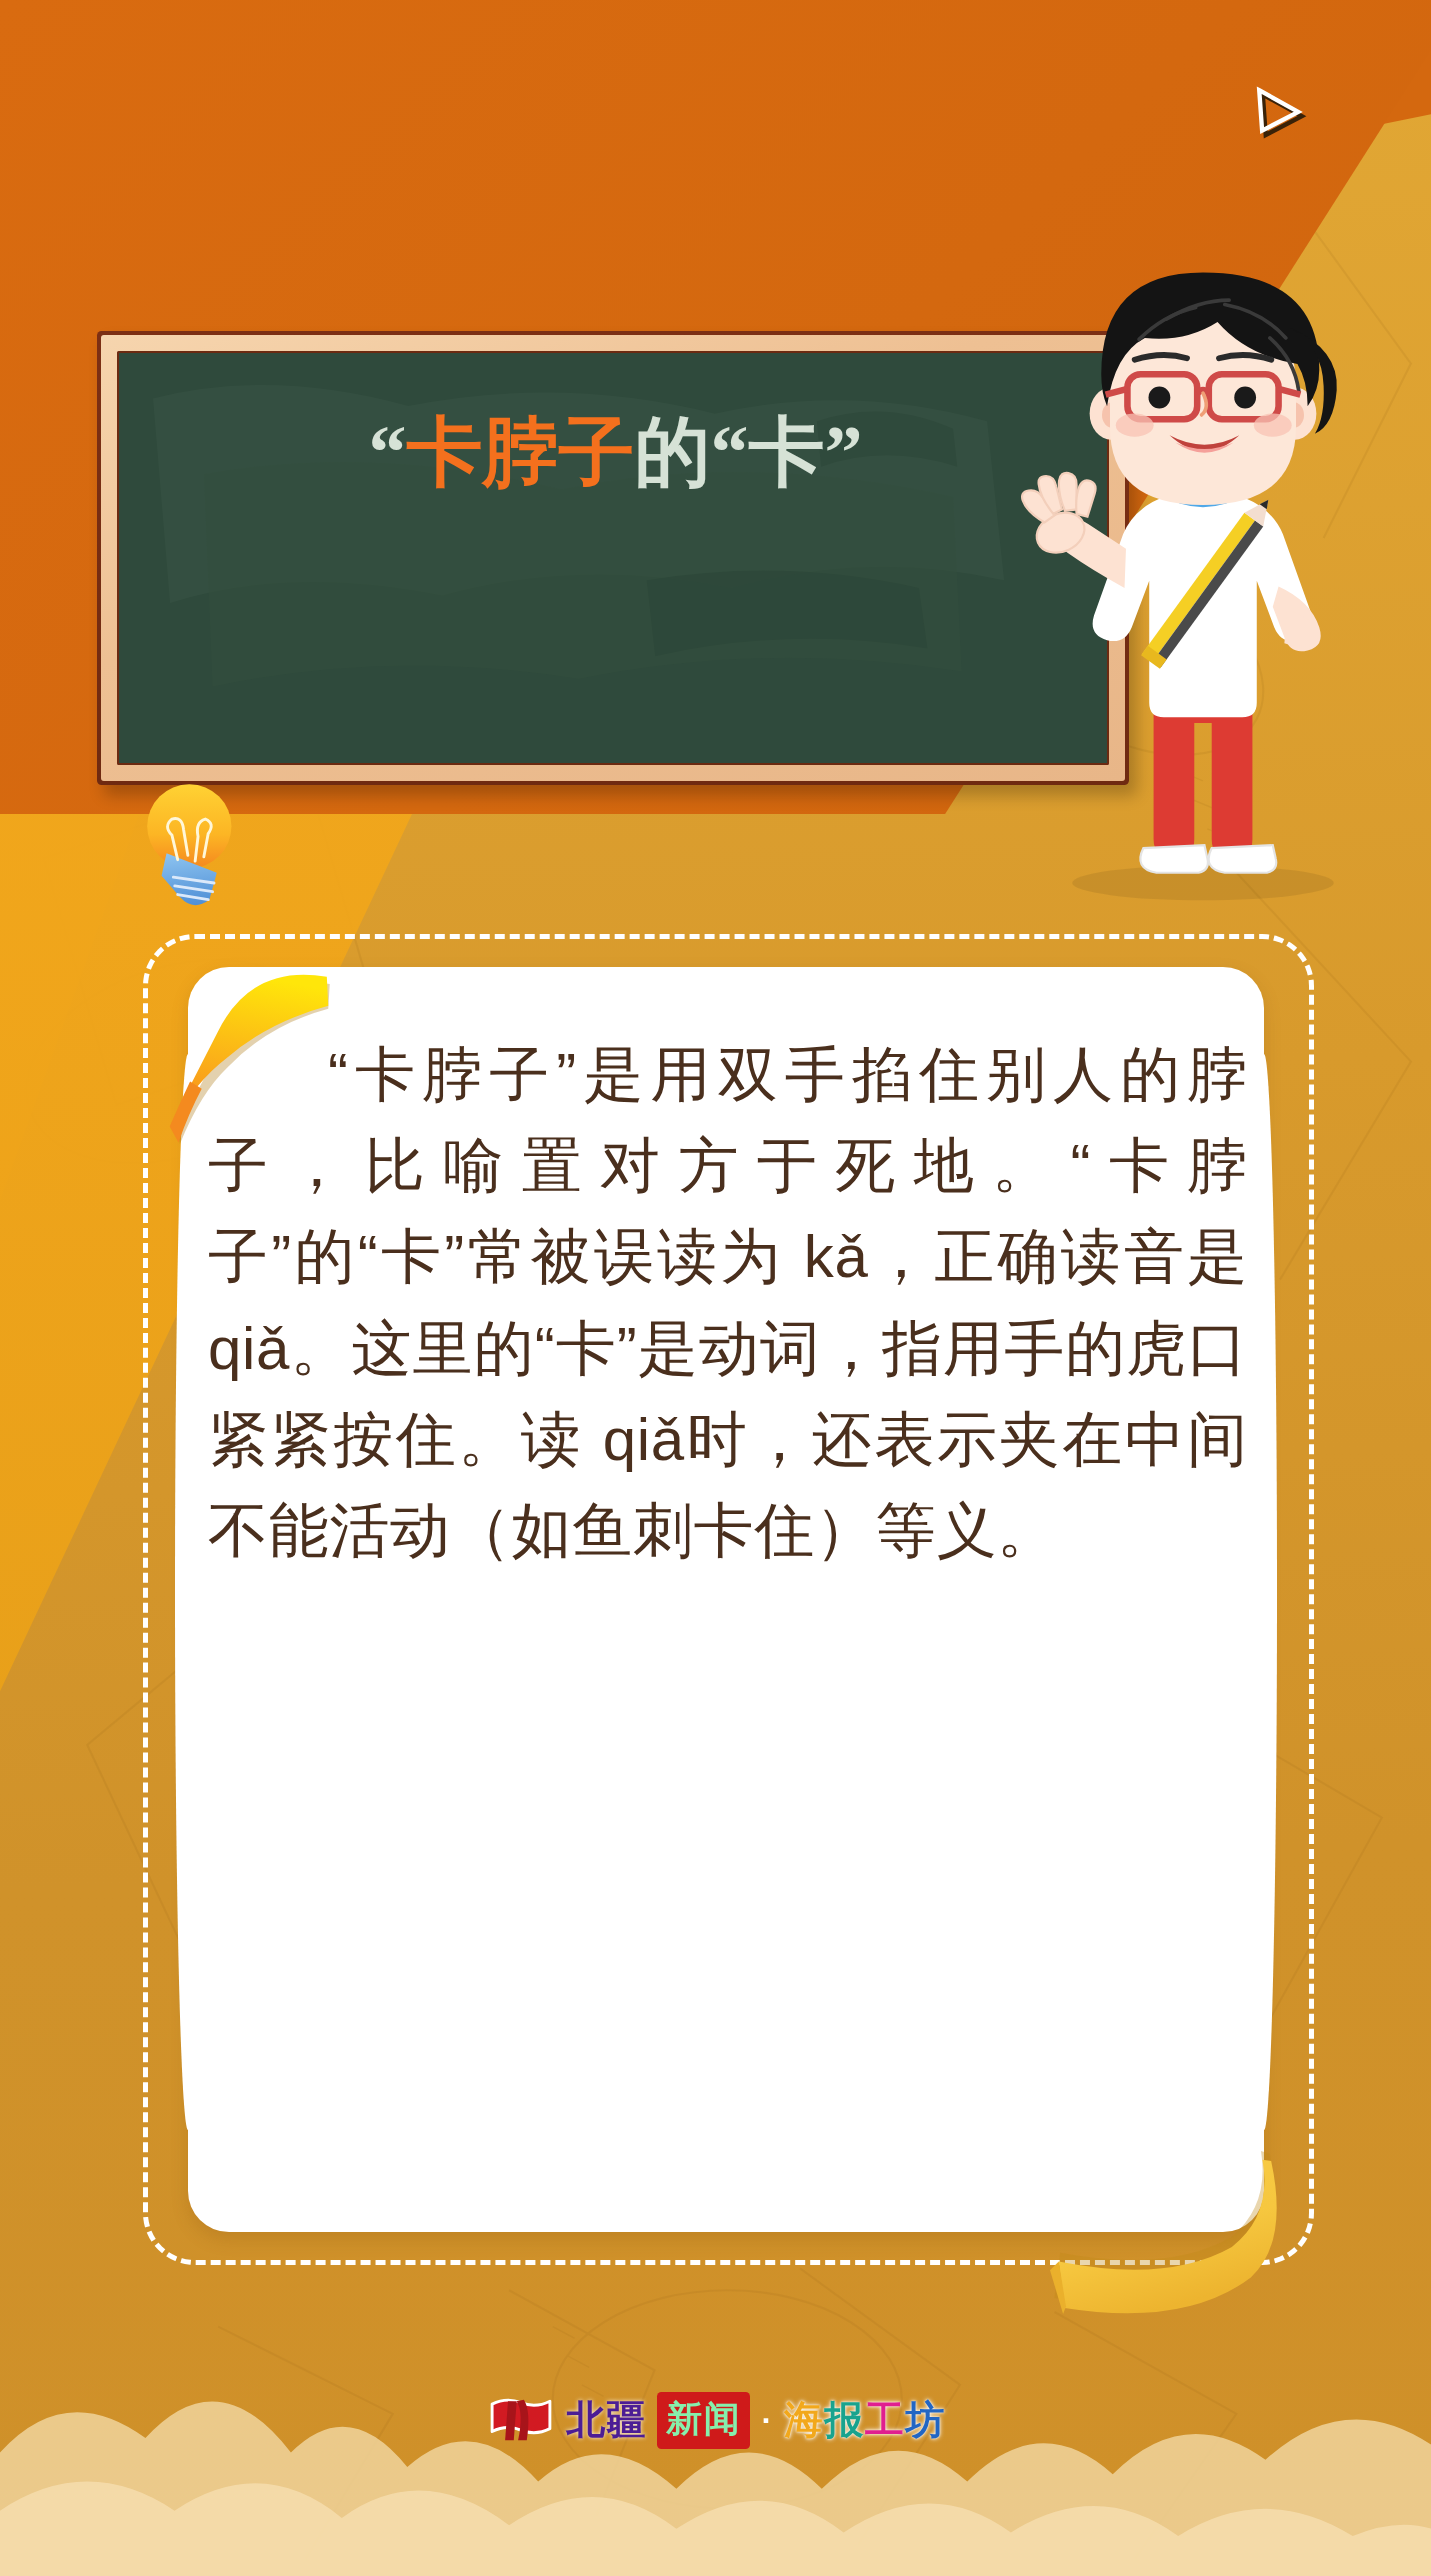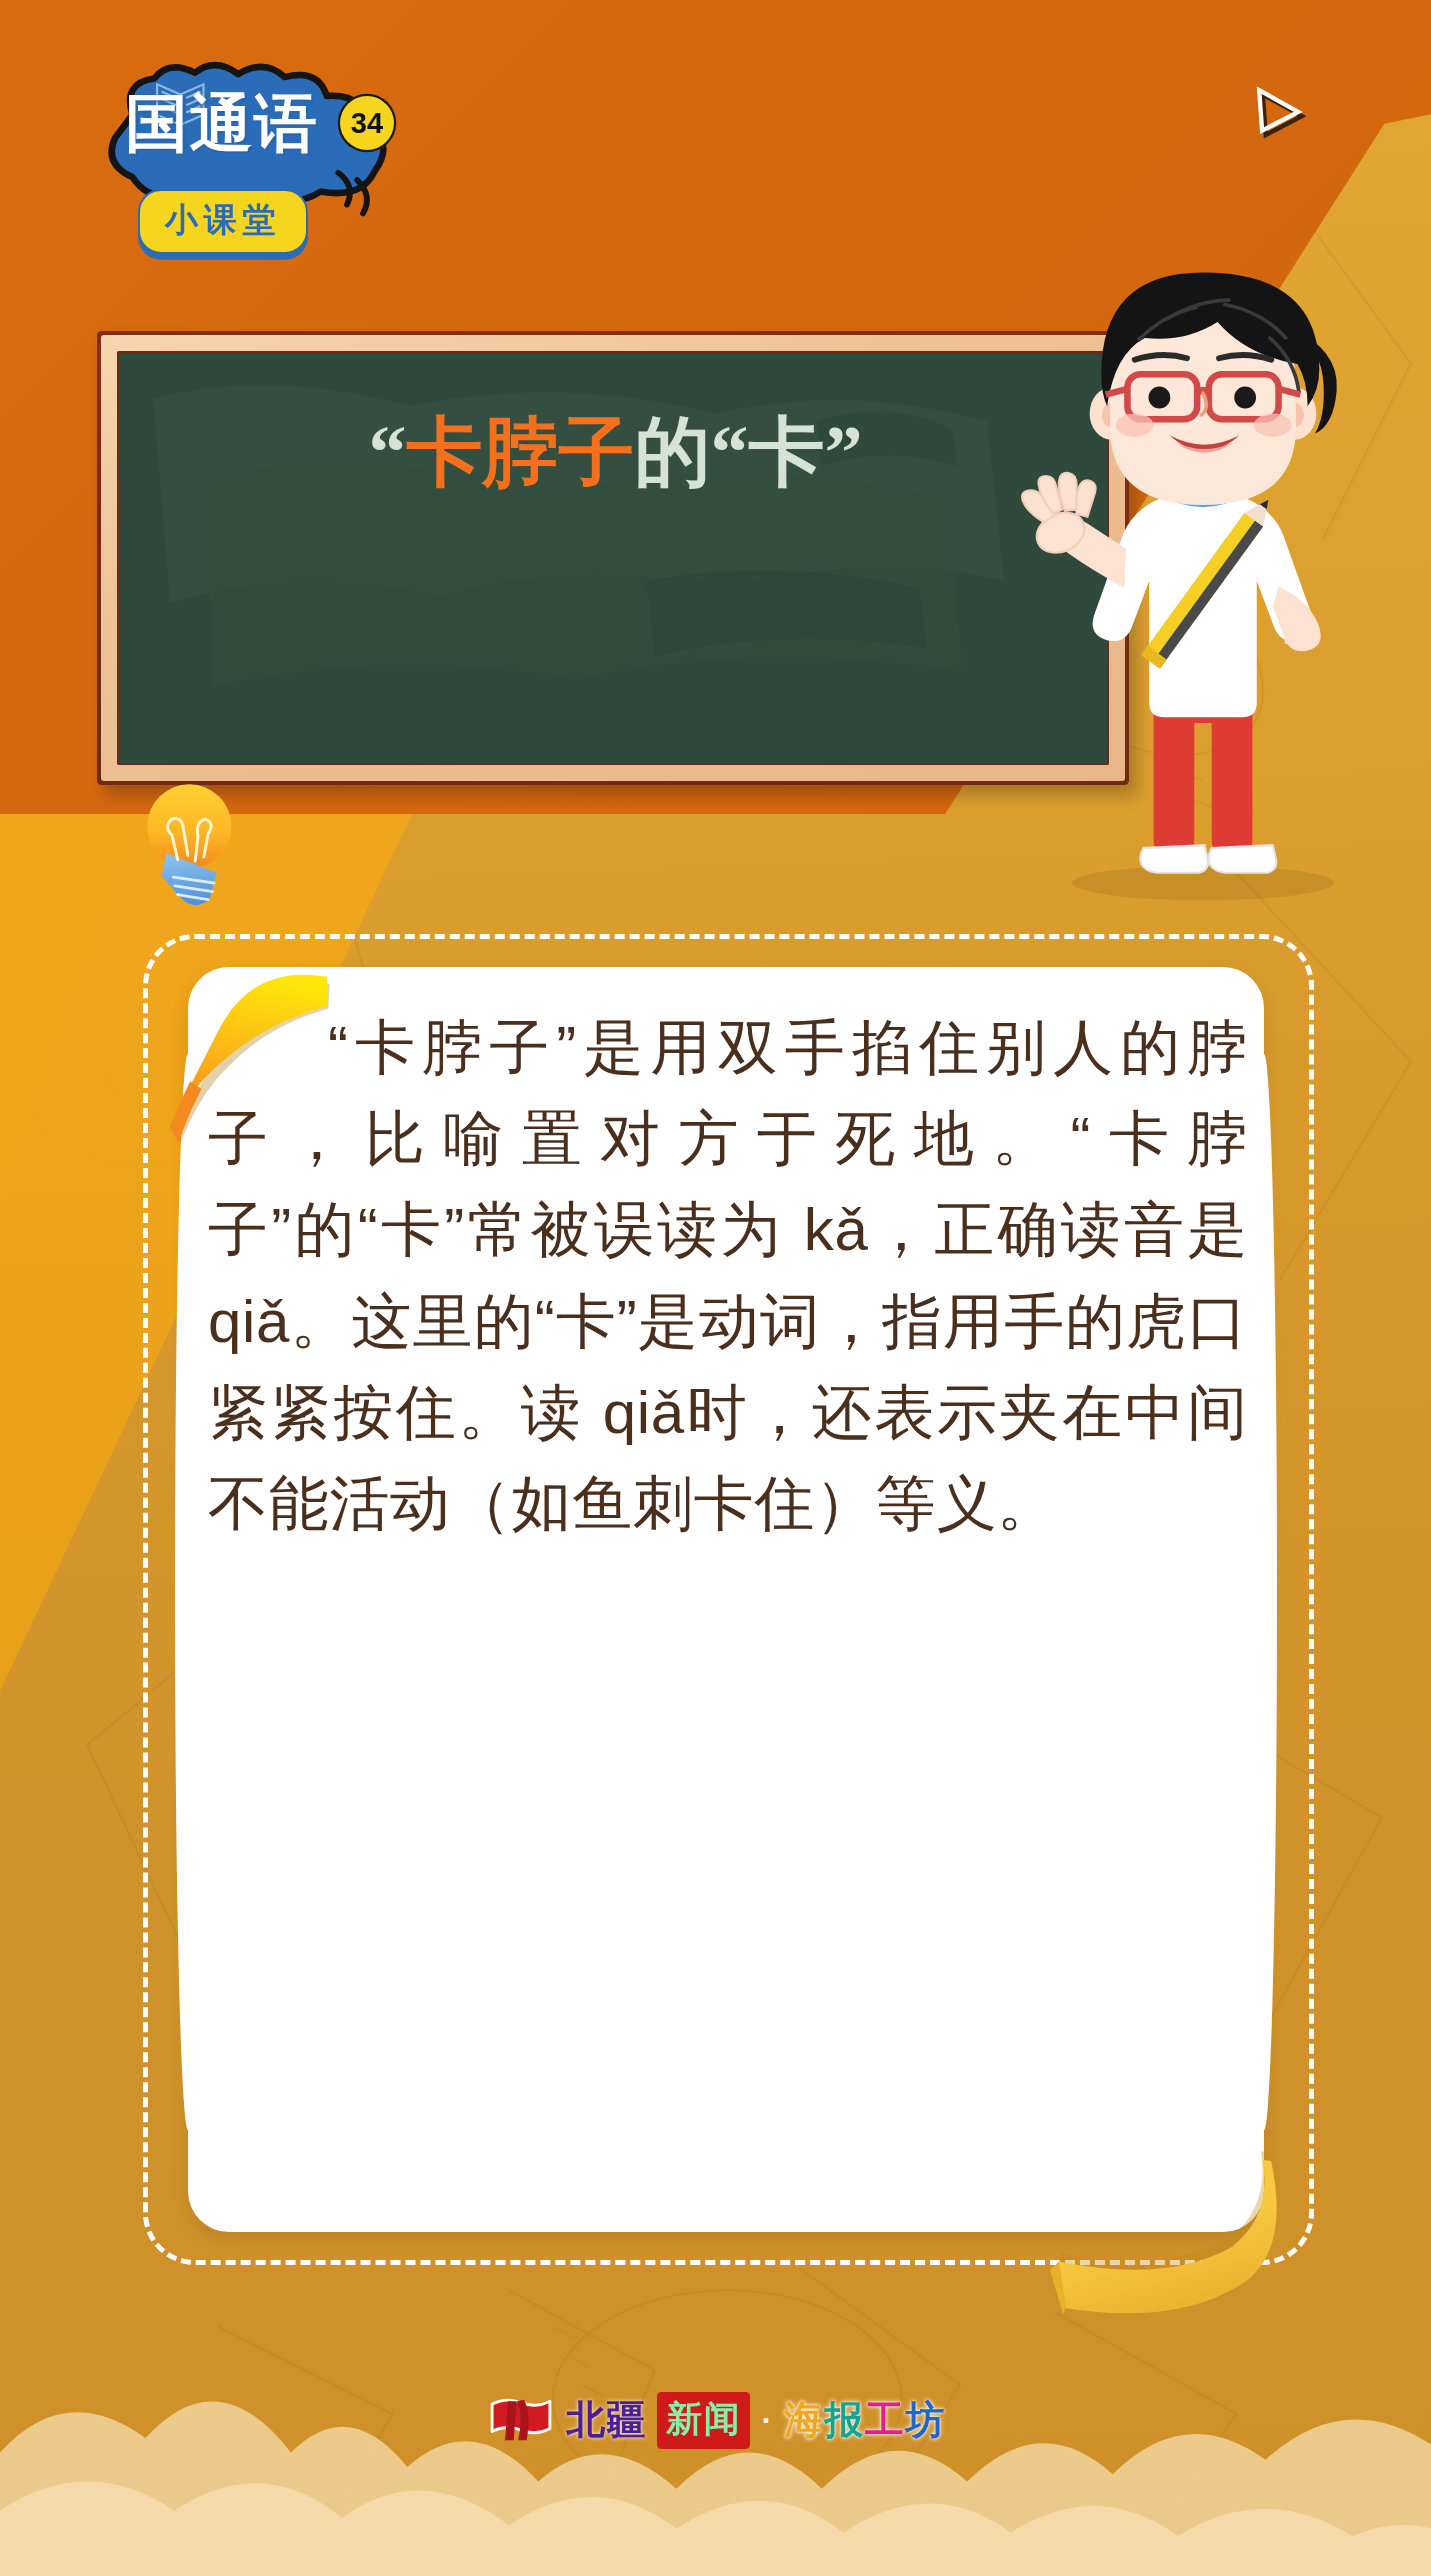--- a/index.html
+++ b/index.html
@@ -161,21 +161,21 @@
     content:""; position:absolute; right:-13px; top:87px;
     width:26px; height:1076px; background:#ffffff;
     border-radius:50%;
   }
   .ribbon-tl{ position:absolute; left:145px; top:952px; width:240px; height:211px; }
   .ribbon-tl svg{ width:100%; height:100%; }
   .ribbon-br{ position:absolute; left:1018px; top:2116px; width:291px; height:211px; }
   .ribbon-br svg{ width:100%; height:100%; }
 
   .card-body{
-    position:absolute; left:208px; top:1002px; width:1040px;
+    position:absolute; left:208px; top:1029px; width:1040px;
     color:#4a2f1d;
     font-size:60px;
     line-height:1.52;
     letter-spacing:0.7px;
     font-family:"Liberation Sans","DejaVu Sans",sans-serif;
     text-align:justify;
     text-justify:inter-character;
   }
   .card-body p{ margin:0 0 7.3px 0; text-indent:2em; }
 
@@ -263,42 +263,20 @@
     </svg>
   </div>
 
   <div class="tri-icon">
     <svg viewBox="0 0 72 80">
       <path d="M10 14 L64 44 L14 70 Z" fill="none" stroke="#3a2208" stroke-width="6" transform="translate(5,6)"></path>
       <path d="M10 14 L64 44 L14 70 Z" fill="none" stroke="#ffffff" stroke-width="6"></path>
     </svg>
   </div>
 
-  <div class="logo">
-    <div class="logo-cloud">
-      <svg viewBox="0 0 440 200">
-        <path d="M62 70 Q48 26 92 20 Q112 -6 148 12 Q176 -10 208 14 Q244 -8 272 18
-                 Q318 6 330 44 Q384 40 392 92 Q422 112 396 148 Q378 186 322 176
-                 Q284 200 236 182 Q188 204 140 180 Q86 194 62 156 Q22 138 38 102 Z" fill="#2b6cb8" stroke="#141414" stroke-width="9" stroke-linejoin="round"></path>
-        <g stroke="#8fb8e0" fill="none" stroke-width="3">
-          <path d="M96 28 l32 14 l0 42 l-32 -14 Z"></path>
-          <path d="M128 42 l32 -14 l0 42 l-32 14 Z"></path>
-          <path d="M102 38 l20 9 M102 48 l20 9 M102 58 l20 9"></path>
-          <path d="M136 47 l20 -9 M136 57 l20 -9 M136 67 l20 -9"></path>
-        </g>
-        <g stroke="#141414" stroke-width="8" fill="none" stroke-linecap="round">
-          <path d="M346 150 q24 18 12 44"></path>
-          <path d="M372 160 q22 22 8 46"></path>
-        </g>
-      </svg>
-    </div>
-    <div class="logo-title">国通语</div>
-    <div class="logo-num">34</div>
-    <div class="logo-sub">小课堂</div>
-  </div>
 
   <div class="board-wrap">
     <div class="board-frame">
       <div class="board">
         <div class="board-smudge">
           <svg viewBox="0 0 1160 540" preserveAspectRatio="none">
             <path d="M40 60 Q180 20 340 70 Q520 30 700 80 Q860 40 1020 90 L1040 300
                      Q880 260 720 310 Q540 270 380 320 Q200 280 60 330 Z" fill="#3d584a" opacity=".75"></path>
             <path d="M100 160 Q300 120 520 180 Q740 130 980 190 L990 420
                      Q760 380 540 430 Q320 390 110 440 Z" fill="#39533f" opacity=".55"></path>

